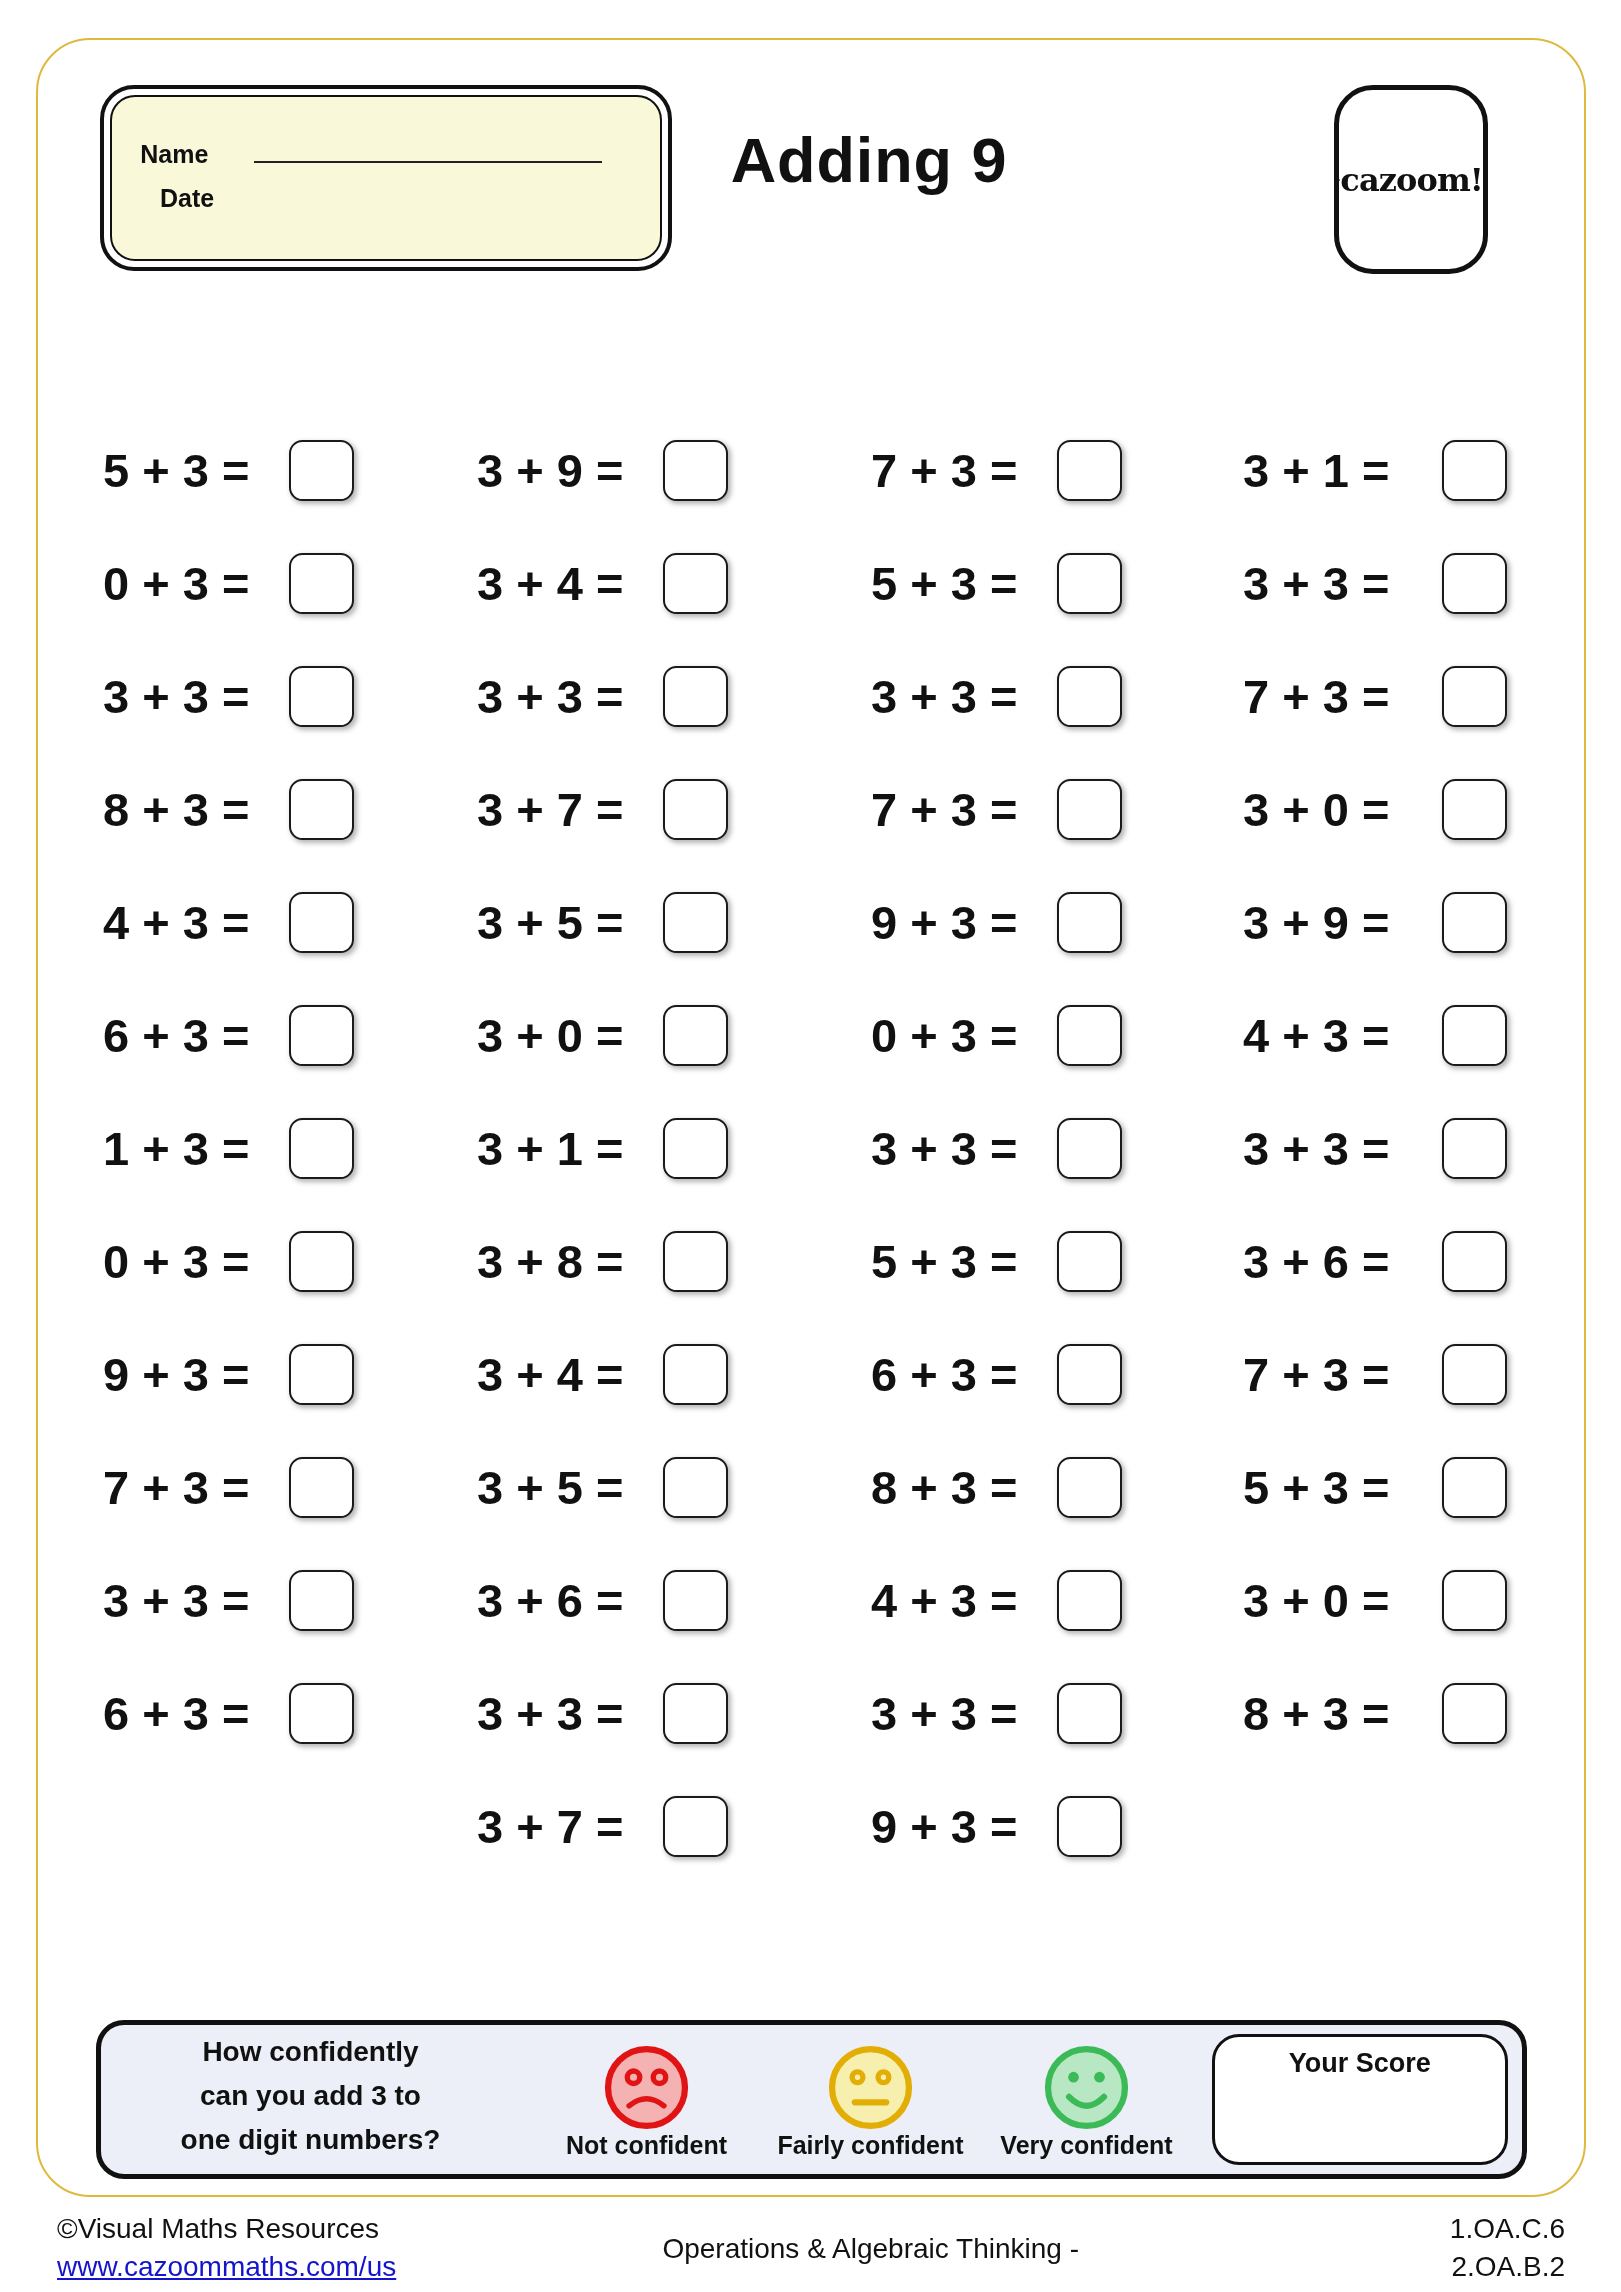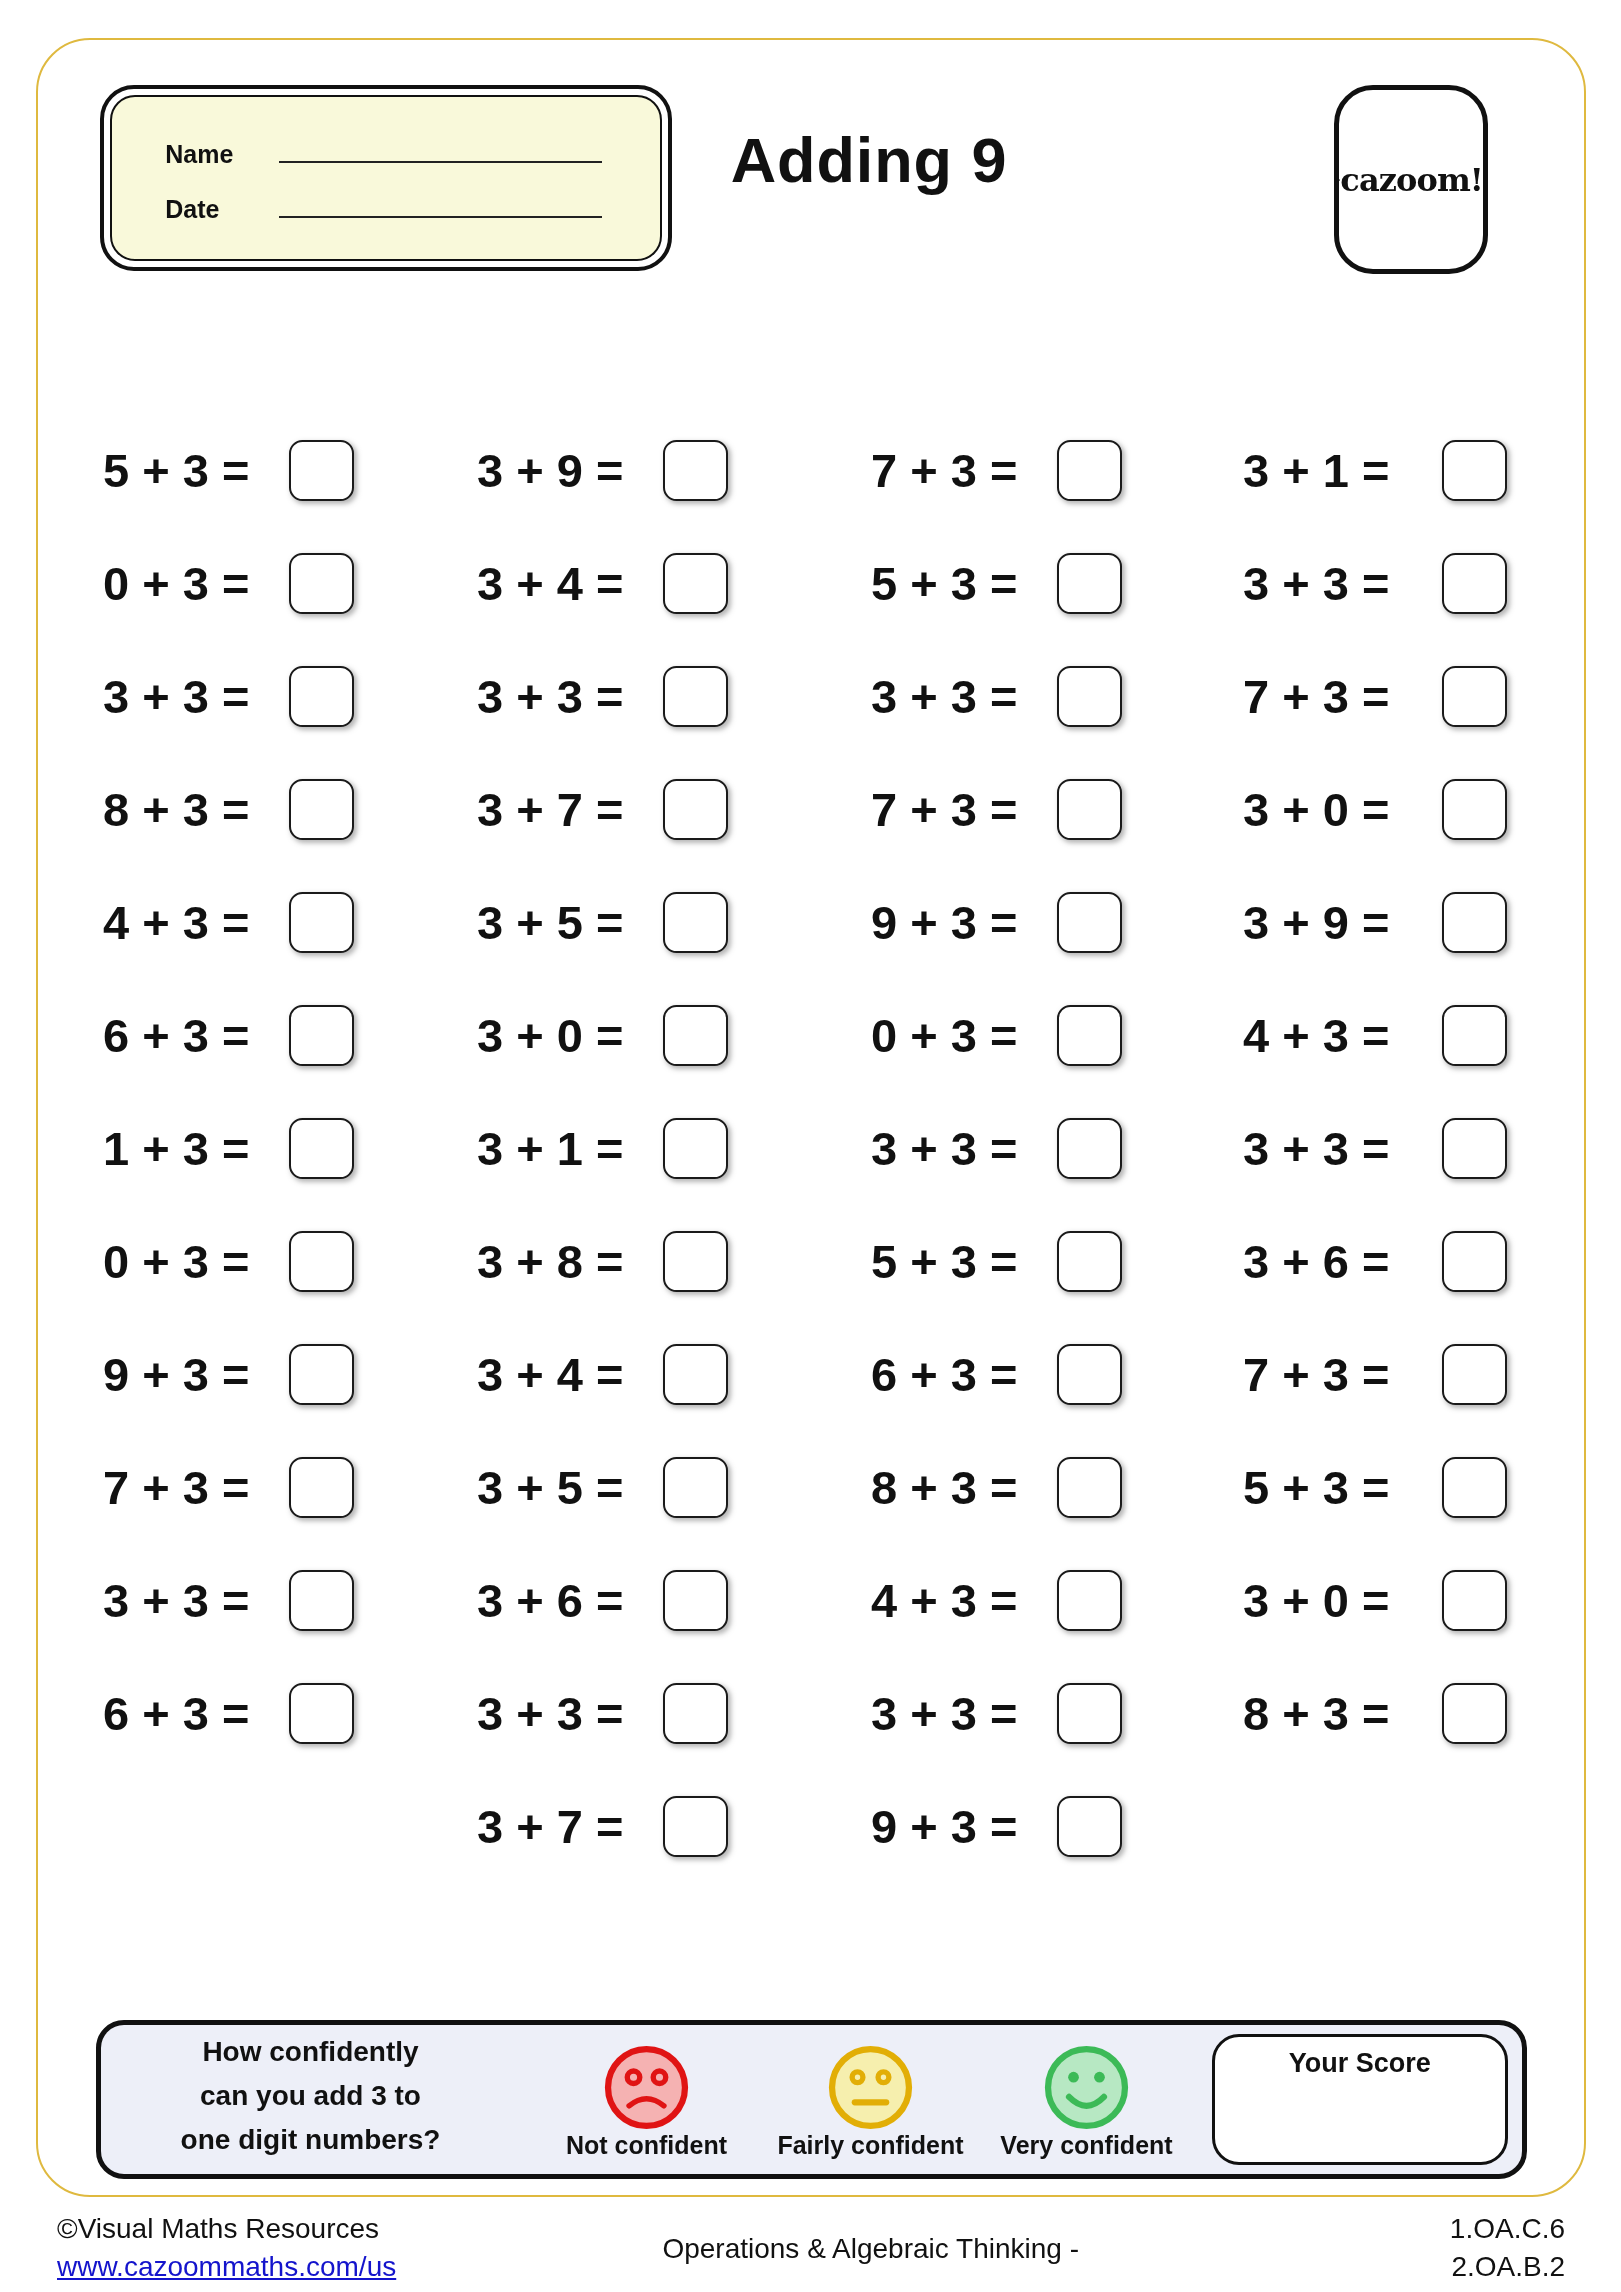--- a/index.html
+++ b/index.html
@@ -21,24 +21,24 @@
   }
   
   .name-box-outer{
     position:absolute;left:100px;top:85px;width:572px;height:186px;
     border:4.5px solid var(--ink);border-radius:34px;background:#ffffff;
     box-sizing:border-box;padding:6.3px;
   }
   .name-box-inner{
     width:100%;height:100%;box-sizing:border-box;
     border:2.7px solid var(--ink);border-radius:25px;background:var(--name_box_fill);
-    padding:32px 49px 0 53px;
+    padding:32px 49px 0 28px;
   }
   .field-row{display:flex;align-items:baseline;}
-  .field-row + .field-row{margin-top:14.3px;}
+  .field-row + .field-row{margin-top:14.3px;flex-direction:column;}
   .field-label{font-size:25px;font-weight:bold;width:94px;}
   .field-line{flex:1;height:32px;border-bottom:2.7px solid #222;margin-left:19.7px;margin-right:9px;}
   .worksheet-title{
     position:absolute;left:690px;top:124px;width:358px;text-align:center;
     font-size:63px;font-weight:bold;letter-spacing:0.9px;
   }
   .logo-box{
     position:absolute;left:1334px;top:85px;width:154px;height:189px;
     border:5.4px solid var(--ink);border-radius:39px;background:#ffffff;box-sizing:border-box;
     display:flex;align-items:center;justify-content:center;

